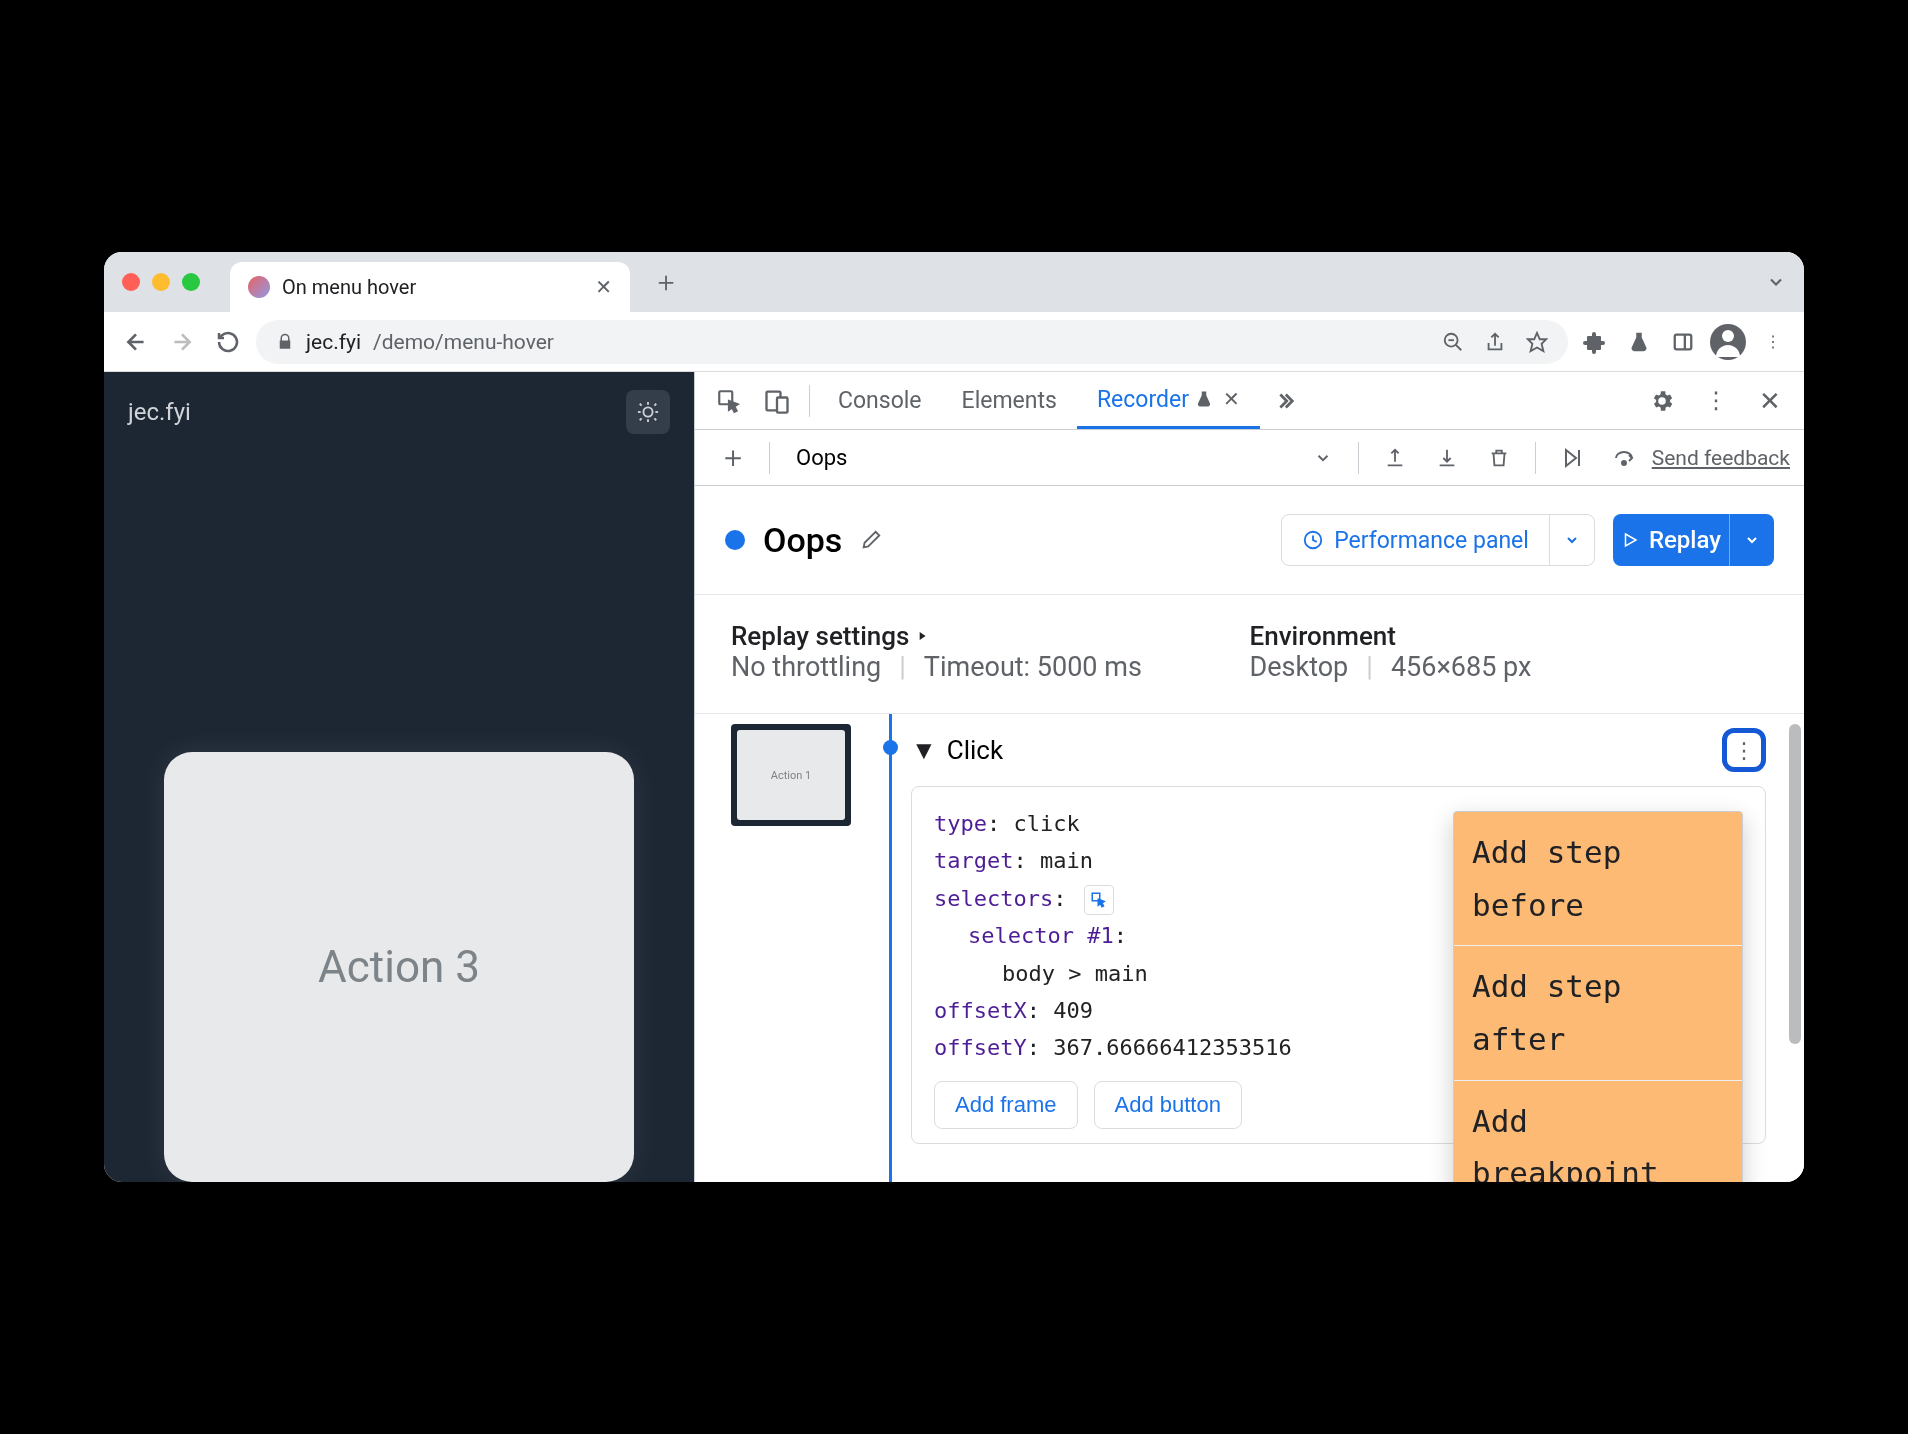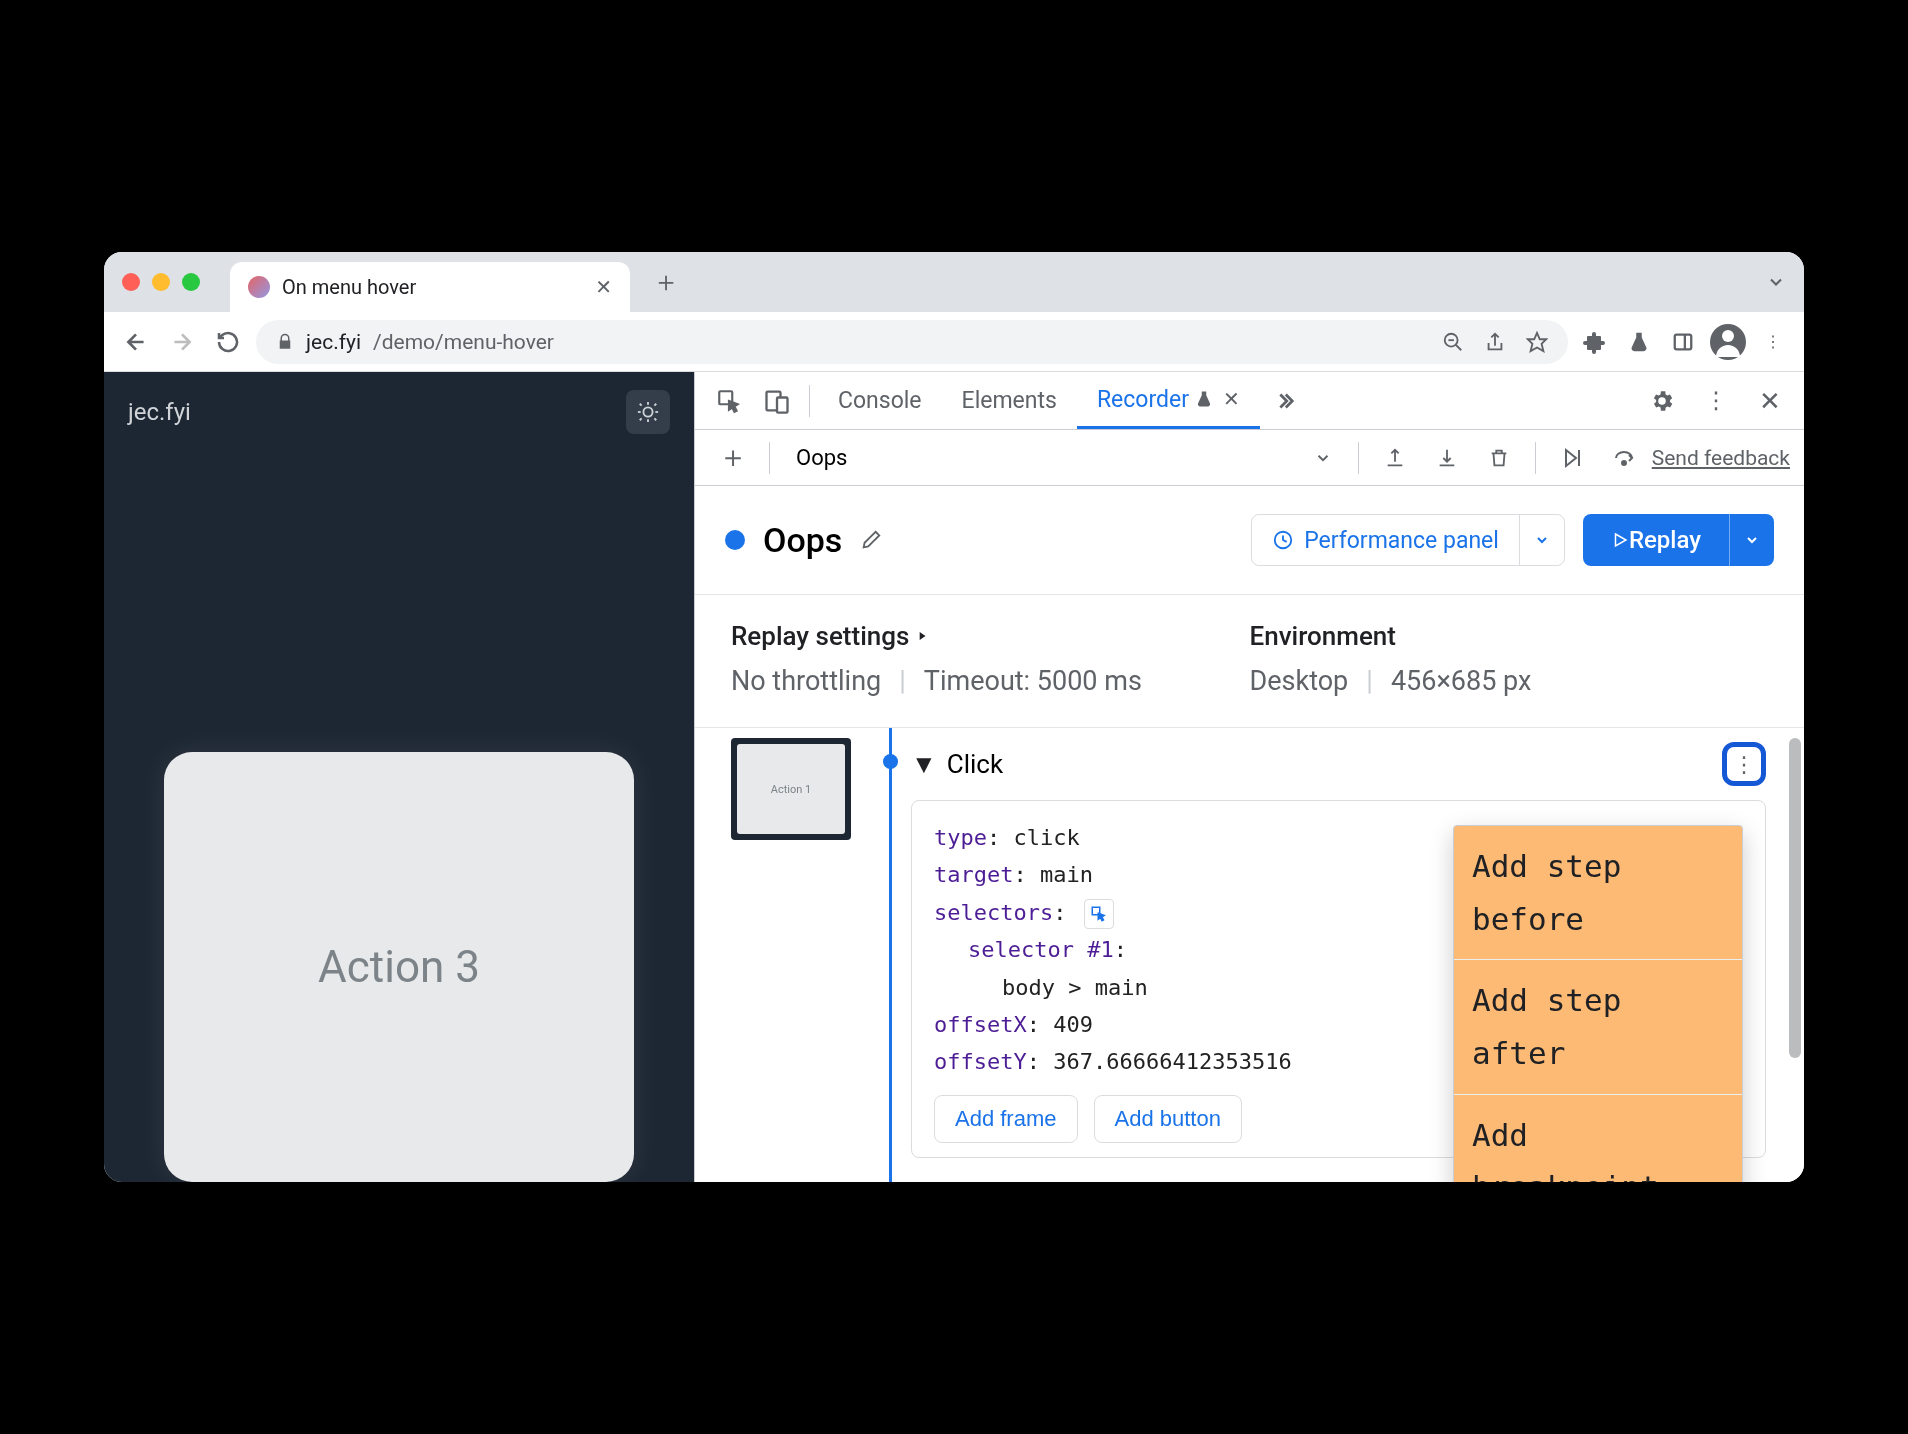--- a/index.html
+++ b/index.html
@@ -117,26 +117,26 @@
   .feedback { margin-left:auto; color:#5f6368; text-decoration:underline; font-size:21px; }
 
   .rec-header { padding:28px 30px; display:flex; align-items:center; gap:18px; border-bottom:1px solid #e4e6e9; }
   .rec-dot { width:20px; height:20px; border-radius:50%; background:#1a73e8; }
   .rec-title { font-size:34px; font-weight:500; }
   .edit-ic { color:#5f6368; }
   .perf-btn { border:1px solid #dadce0; border-radius:8px; height:52px; display:flex; align-items:center; color:#1a73e8; font-size:23px; margin-left:auto; }
   .perf-btn .main { padding:0 20px; display:flex; align-items:center; gap:10px; border-right:1px solid #dadce0; height:100%; }
   .perf-btn .dd { padding:0 14px; }
   .replay-btn { background:#1a73e8; color:#fff; border-radius:8px; height:52px; display:flex; align-items:center; font-size:24px; font-weight:500; }
-  .replay-btn .main { padding:0 28px; display:flex; align-items:center; border-right:1px solid rgba(255,255,255,0.4); height:100%; }
+  .replay-btn .main { padding:0 8px; display:flex; gap:10px; align-items:center; border-right:1px solid rgba(255,255,255,0.4); height:100%; }
   .replay-btn .dd { padding:0 14px; }
 
   .settings-row { padding:26px 36px 30px; display:flex; border-bottom:1px solid #e4e6e9; font-size:24px; color:#202124; }
   .settings-col { flex:1; }
-  .settings-col h3 { font-weight:500; font-size:26px; margin-bottom:14px; display:flex; align-items:center; gap:6px; }
+  .settings-col h3 { font-weight:500; font-size:26px; display:flex; align-items:center; gap:6px; }
   .settings-vals { display:flex; gap:18px; color:#5f6368; font-size:27px; }
   .settings-vals .sep { color:#cacdd1; }
 
   .steps-area { flex:1; display:flex; padding:0; overflow:hidden; }
   .steps-content { flex:1; display:flex; position:relative; }
   .thumb-col { width:180px; padding:10px 14px 0 36px; }
   .thumb { width:120px; background:#1d2733; border-radius:4px; padding:6px; }
   .thumb-inner { background:#e7e9ea; border-radius:3px; height:90px; display:flex; align-items:center; justify-content:center; font-size:11px; color:#7d8489; }
 
   .timeline { width:30px; position:relative; }

